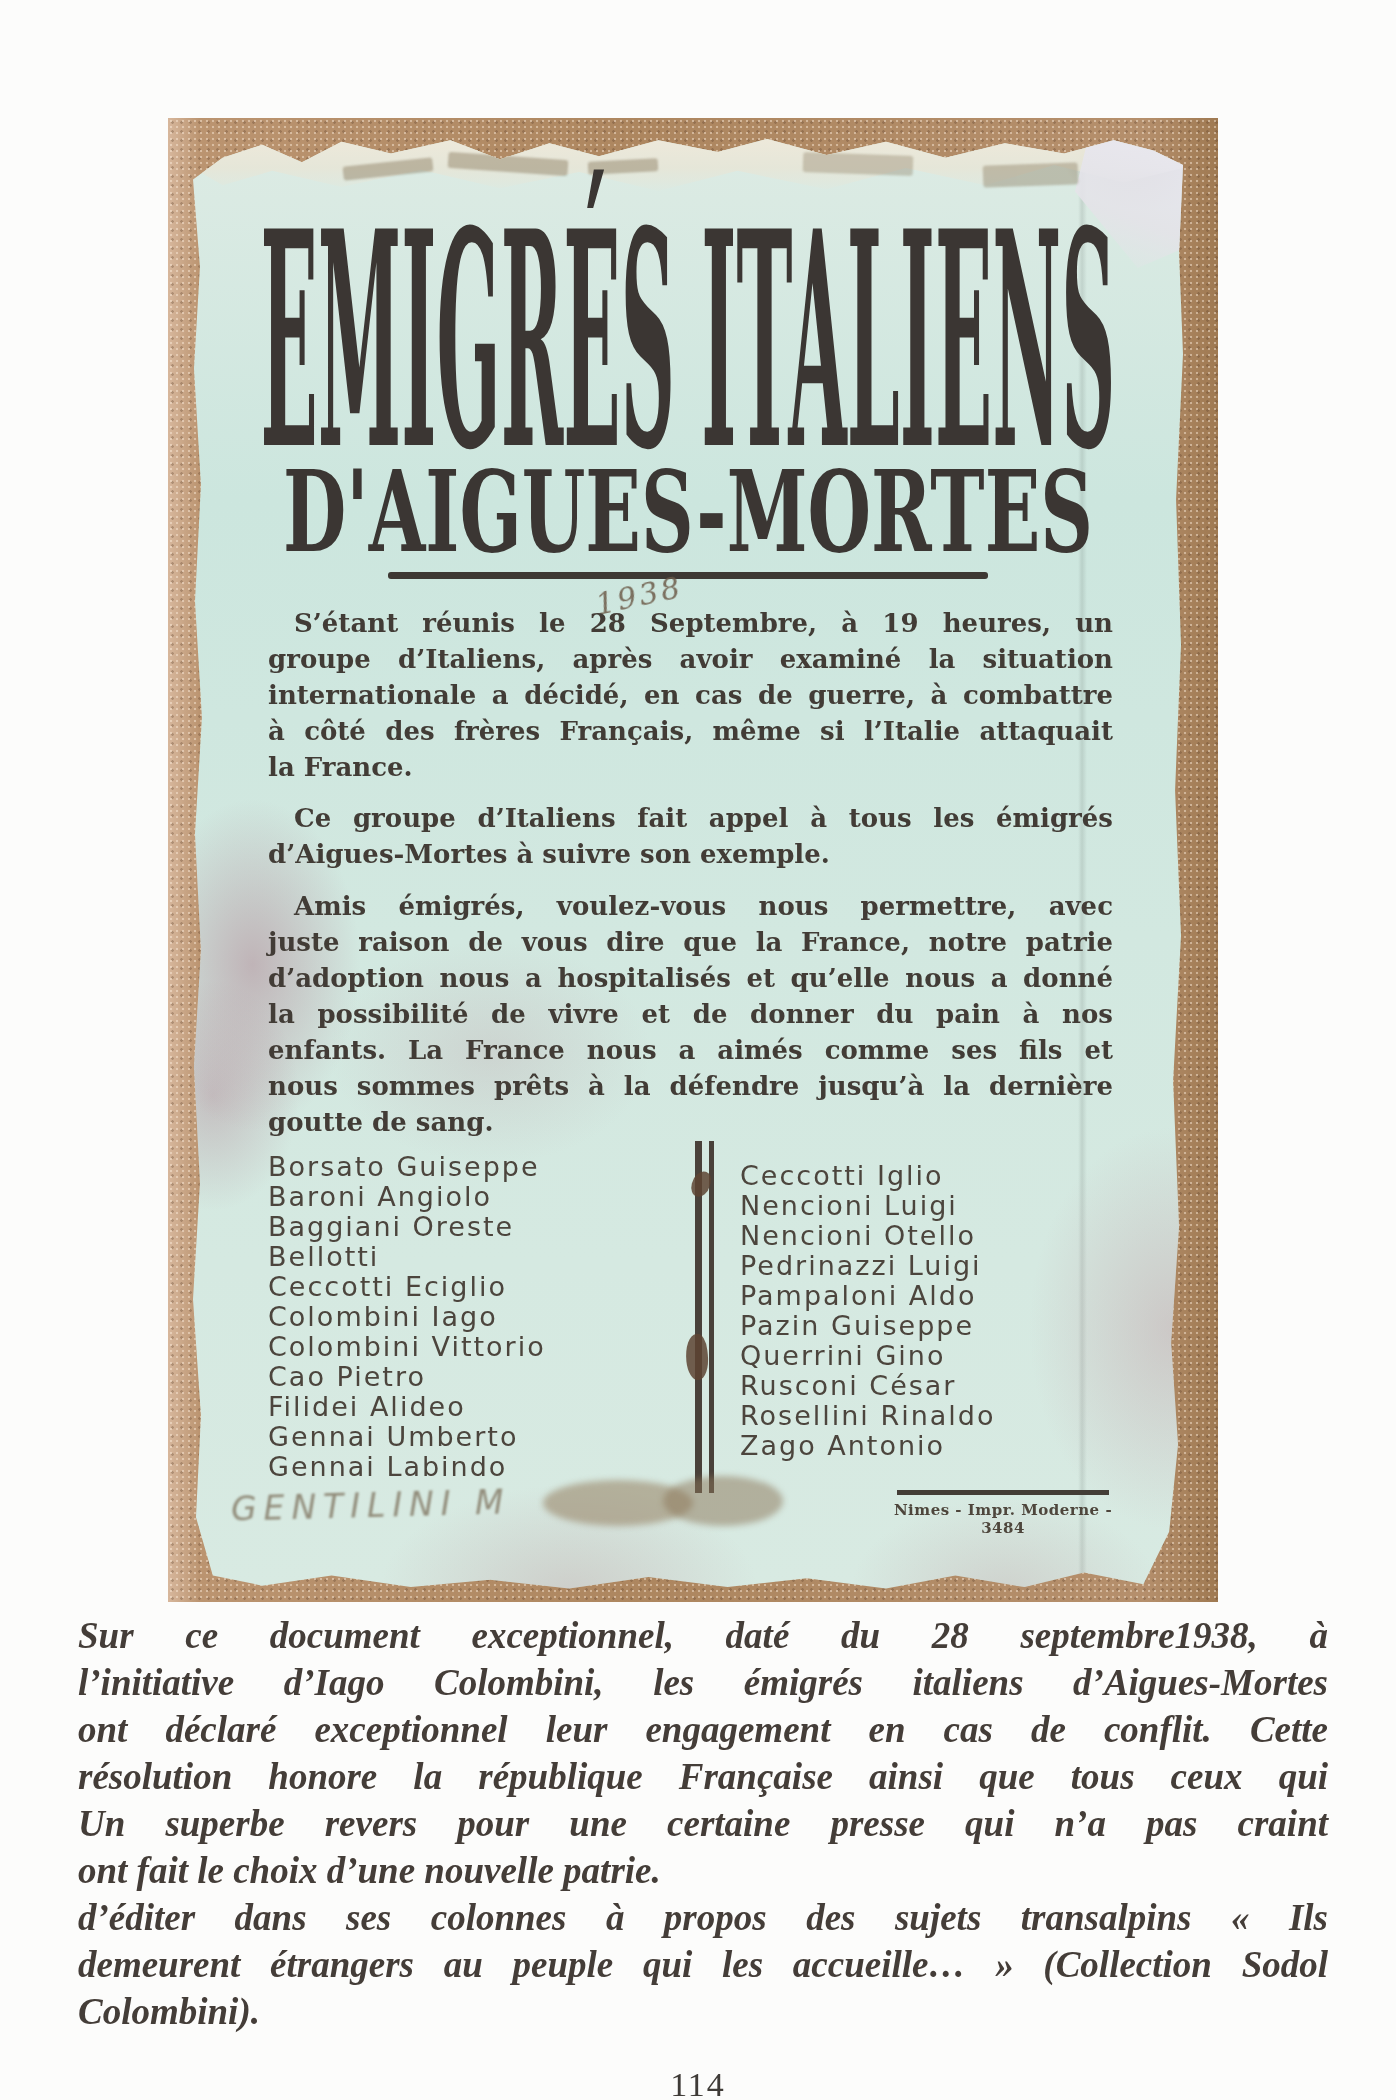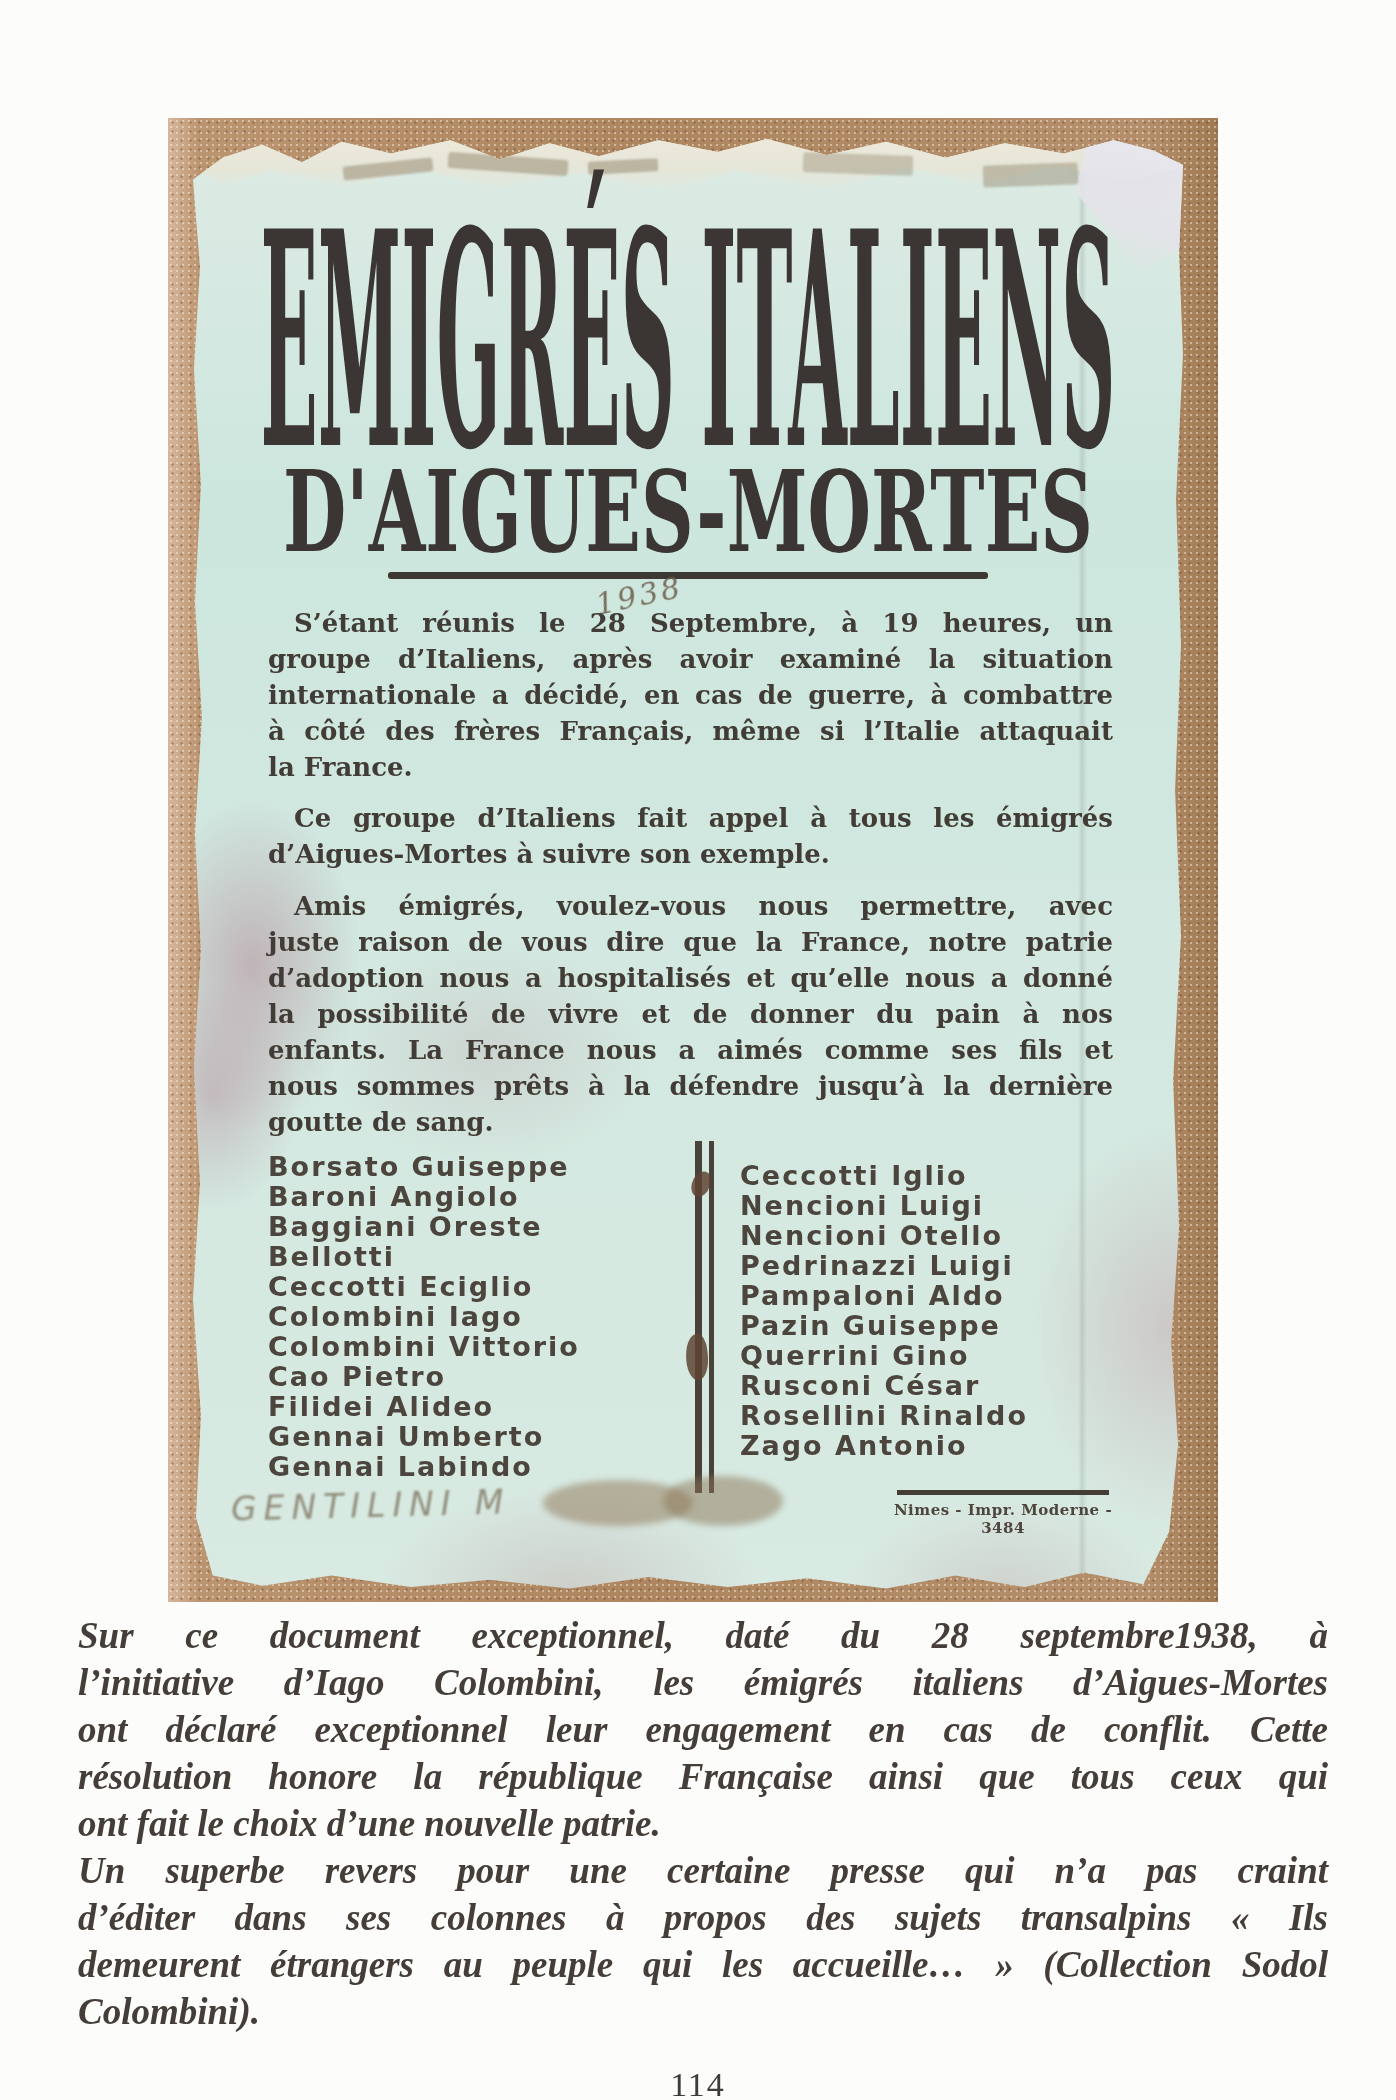--- a/index.html
+++ b/index.html
@@ -68,21 +68,21 @@
   
   .body-block{position:absolute;left:75px;top:469px;width:845px;
     font-family:"DejaVu Serif",serif;font-weight:bold;font-size:26px;color:#423c36;}
   .pline{line-height:36px;text-align:justify;text-align-last:justify;}
   .pline.first{text-indent:26px;}
   .pline.last{text-align-last:left;}
   .pgap2{margin-top:15px;}
   .pgap3{margin-top:16px;}
 
   
-  .names{position:absolute;font-family:"DejaVu Sans",sans-serif;font-weight:bold;
+  .names{position:absolute;font-family:"DejaVu Sans",sans-serif;font-weight:normal;
     font-size:27px;letter-spacing:2px;color:#4c453d;line-height:30px;white-space:nowrap;}
   .names-left{left:75px;top:1016px;}
   .names-right{left:547px;top:1025px;}
   .divider-bar{position:absolute;top:1005px;height:352px;background:#49413a;}
   .divider-bar.b1{left:502px;width:7px;}
   .divider-bar.b2{left:516px;width:5px;}
   .ink-blob{position:absolute;background:#5d4433;border-radius:60% 40% 55% 45%;opacity:.85;}
   .ink-blob.one{left:499px;top:1035px;width:18px;height:26px;transform:rotate(15deg);}
   .ink-blob.two{left:493px;top:1198px;width:22px;height:46px;transform:rotate(-6deg);}
 
@@ -200,22 +200,22 @@
       <div class="scrawl-smudge sm2"></div>
 
     </div>
   </div>
 
   <div class="caption">
     <div class="cap-line">Sur ce document exceptionnel, daté du 28 septembre1938, à</div>
     <div class="cap-line">l’initiative d’Iago Colombini, les émigrés italiens d’Aigues-Mortes</div>
     <div class="cap-line">ont déclaré exceptionnel leur engagement en cas de conflit. Cette</div>
     <div class="cap-line">résolution honore la république Française ainsi que tous ceux qui</div>
+    <div class="cap-line">Un superbe revers pour une certaine presse qui n’a pas craint</div>
     <div class="cap-line last">ont fait le choix d’une nouvelle patrie.</div>
-    <div class="cap-line">Un superbe revers pour une certaine presse qui n’a pas craint</div>
     <div class="cap-line">d’éditer dans ses colonnes à propos des sujets transalpins « Ils</div>
     <div class="cap-line">demeurent étrangers au peuple qui les accueille… » (Collection  Sodol</div>
     <div class="cap-line last">Colombini).</div>
   </div>
 
   <div class="pagenum">114</div>
 
 </div>
 
 </body></html>

